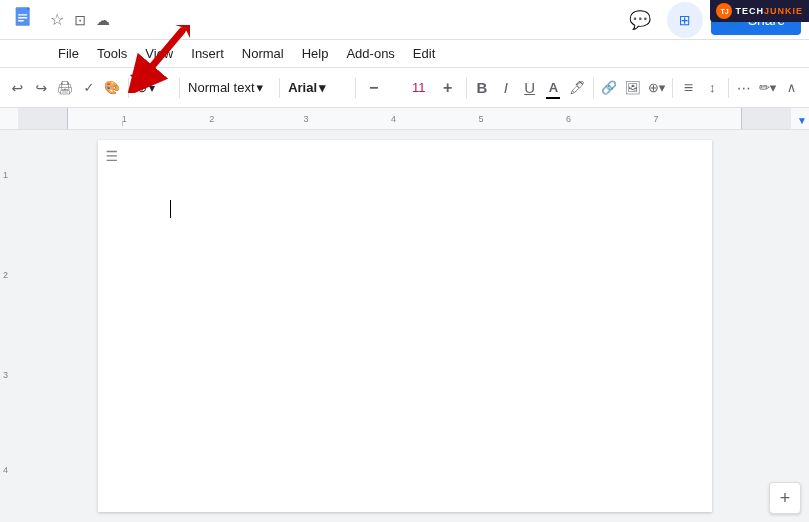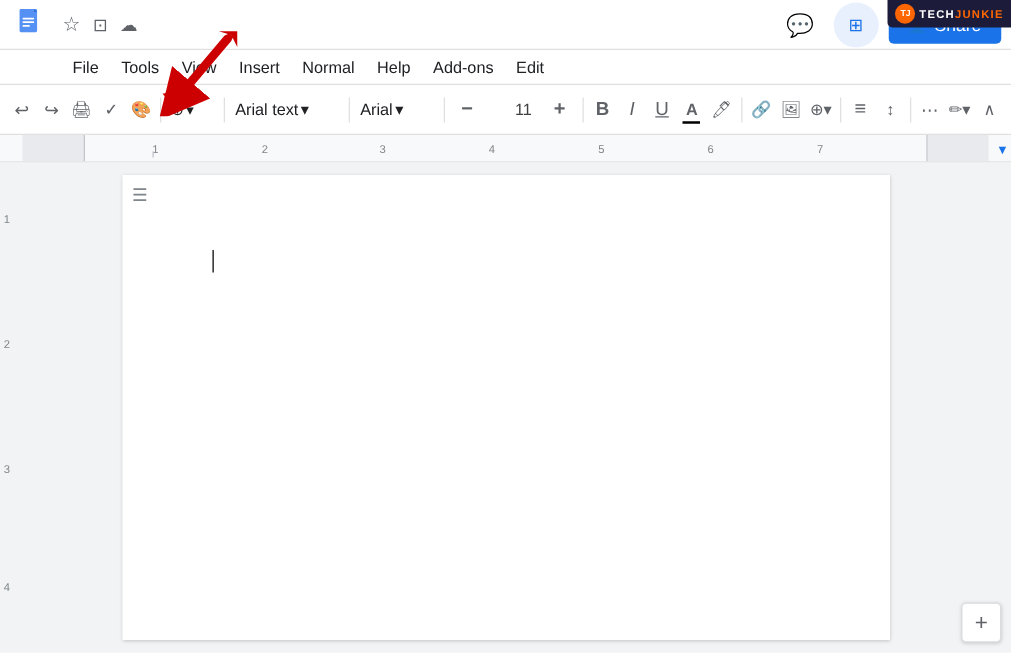--- a/index.html
+++ b/index.html
@@ -132,31 +132,31 @@
       background: transparent;
       cursor: pointer;
       border-radius: 4px;
       padding: 0 4px;
       height: 28px;
       font-size: 13px;
       color: #202124;
       gap: 2px;
     }
     #style-select { width: 110px; }
-    #font-select { width: 80px; }
+    #font-select { width: 80px; font-weight: bold; }
     #font-size-container {
       display: flex;
       align-items: center;
       gap: 2px;
     }
     #font-size-val {
       width: 30px;
       text-align: center;
       font-size: 13px;
-      color: #404040;
+      color: #be185d;
       margin-left: 16px;
     }
     .tb-bold { font-weight: bold; font-size: 15px; }
     .tb-italic { font-style: italic; font-size: 15px; }
     .tb-underline { text-decoration: underline; font-size: 15px; }
 
     
     #ruler {
       background: #f8f9fa;
       height: 22px;
@@ -354,21 +354,21 @@
     <div class="tb-sep"></div>
 
     <button class="tb-dropdown" style="width:50px;font-size:12px;">
       <span>⊕</span>
       <span>▾</span>
     </button>
 
     <div class="tb-sep"></div>
 
     <button class="tb-dropdown" id="style-select">
-      <span>Arial text</span>
+      <span>Normal text</span>
       <span>▾</span>
     </button>
 
     <div class="tb-sep"></div>
 
     <button class="tb-dropdown" id="font-select">
       <span>Arial</span>
       <span>▾</span>
     </button>
 

